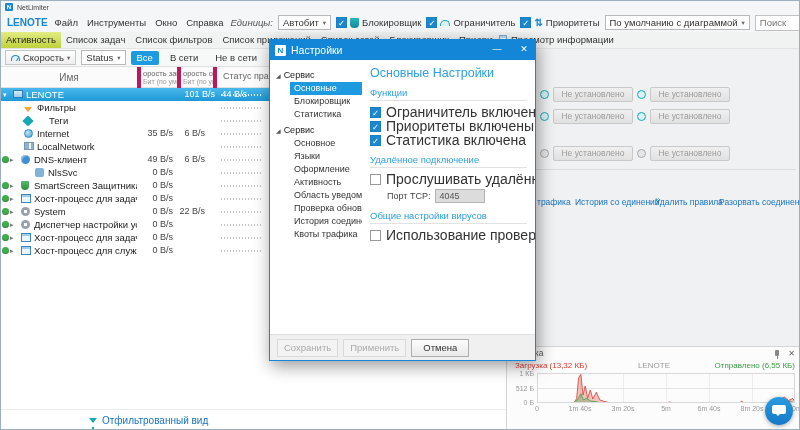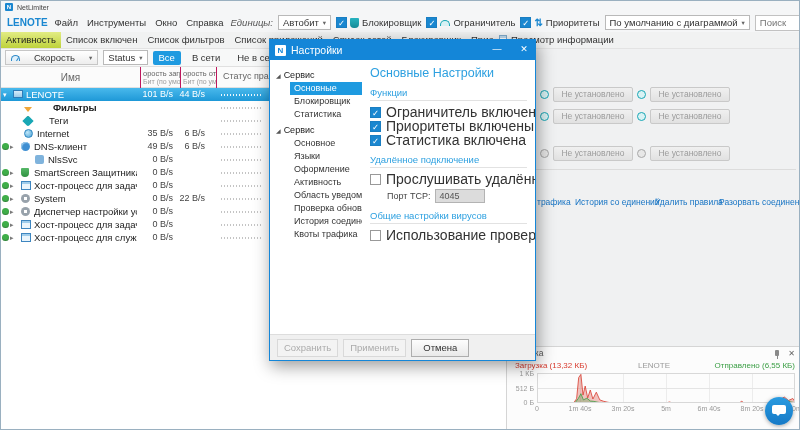--- a/index.html
+++ b/index.html
@@ -29,51 +29,51 @@
 
   
   .tabbar{position:absolute;left:0;top:31px;width:800px;height:17px;background:#f1f2f2;border-bottom:1px solid #e3e3e3;display:flex;align-items:stretch;font-size:9.5px;color:#333;}
   .tab{padding:0 5px;line-height:16px;white-space:nowrap;}
   .tab.active{background:linear-gradient(#e2ec84,#bed23c);color:#1d1d1d;}
   .info-view{position:absolute;left:492px;top:0;display:flex;align-items:center;gap:4px;line-height:16px;background:#f1f2f2;padding:0 6px;}
   .i-doc{width:8px;height:10px;border:1px solid #7fa8c8;background:#fff;box-shadow:inset 0 2px 0 #bcd8ec;}
 
   
   .toolbar{position:absolute;left:0;top:48px;width:505px;height:18px;background:#f7f8f8;border-bottom:1px solid #e0e0e0;display:flex;align-items:center;gap:5px;padding:0 4px;font-size:9.5px;}
-  .tool-btn{display:inline-flex;align-items:center;gap:14px;height:15px;border:1px solid #c6c6c6;background:linear-gradient(#fff,#ededed);padding:0 5px;color:#333;}
+  .tool-btn{display:inline-flex;align-items:center;gap:3px;height:15px;border:1px solid #c6c6c6;background:linear-gradient(#fff,#ededed);padding:0 5px;color:#333;}
   .gauge-ic{width:9px;height:6px;border:1px solid #2d89c8;border-bottom:none;border-radius:9px 9px 0 0;background:#dff0fb;position:relative;}
   .gauge-ic::after{content:'';position:absolute;left:4px;bottom:0;width:1px;height:4px;background:#2d89c8;transform:rotate(32deg);transform-origin:bottom;}
   .filter{height:14px;line-height:14px;padding:0 6px;color:#333;border-radius:2px;}
   .filter.active{background:#1e9ae0;color:#fff;}
   .tb-icons{margin-left:auto;display:flex;align-items:center;gap:6px;}
   .i-chart{display:inline-flex;align-items:flex-end;gap:1px;height:11px;}
   .i-chart i{display:block;width:2px;background:#18a7b5;}
   .i-chart i:nth-child(1){height:4px;} .i-chart i:nth-child(2){height:7px;} .i-chart i:nth-child(3){height:10px;}
   .glyph-btn{font-size:10px;color:#4a7fa6;line-height:12px;}
   .host-label{color:#1a87d0;font-weight:bold;font-size:9.5px;margin:0 4px 0 2px;}
 
   
   .left-pane{position:absolute;left:0;top:66px;width:505px;height:364px;background:#fff;}
   .grid-header{position:relative;height:21px;background:#fbfbfb;border-bottom:1px solid #e0e0e0;color:#666;}
-  .gh{position:absolute;top:0;height:21px;border-right:1px solid #be185d;}
+  .gh{position:absolute;top:0;height:21px;border-right:4px solid #be185d;}
   #h-name{left:0;width:140px;text-align:center;font-size:10px;line-height:21px;}
   .gh.two{display:flex;flex-direction:column;padding:3px 0 0 2px;font-size:7.5px;line-height:8px;white-space:nowrap;overflow:hidden;}
   #h-down{left:140px;width:40px;} #h-up{left:180px;width:36px;}
   .gh .l2{color:#9c9c9c;font-size:7px;}
   #h-status{left:220px;width:90px;font-size:9px;padding:4px 0 0 2px;border-right:none;}
   #grid-rows{position:relative;}
   .grow{position:relative;height:13px;font-size:9.5px;color:#222;}
   .grow.sel{background:linear-gradient(#49b9ec,#1e98d7);color:#fff;}
   .exp{position:absolute;top:0;line-height:13px;font-size:7px;color:#7a7a7a;}
   .grow.sel .exp{color:#fff;}
   .marker{position:absolute;left:1px;top:3px;width:7px;height:7px;border-radius:50%;background:#3fae49;box-shadow:inset 0 -1px 1px rgba(0,0,0,.25);}
   .ri{position:absolute;top:2px;display:inline-block;}
   .gname{position:absolute;top:0;line-height:13px;white-space:nowrap;overflow:hidden;}
   .gnum{position:absolute;top:0;line-height:13px;font-size:9px;color:#444;text-align:right;}
-  .grow.sel .gnum{color:#fff;}
+  .grow.sel .gnum{color:#fff;margin-left:42px;}
   .dncol{left:138px;width:34px;} .upcol{left:174px;width:30px;}
   .gdots{position:absolute;left:220px;top:6px;width:42px;height:2px;background:repeating-linear-gradient(90deg,#c4c4c4 0 1px,transparent 1px 3px);}
   .grow.sel .gdots{background:repeating-linear-gradient(90deg,#eaf6fd 0 1px,transparent 1px 3px);}
   .ri-computer{width:10px;height:8px;border:1px solid #2e7cb8;background:linear-gradient(#d6ecfa,#9ccbe8);}
   .ri-funnel,.i-funnel{width:0;height:0;border-left:4px solid transparent;border-right:4px solid transparent;border-top:5px solid #f0a63a;position:relative;}
   .ri-funnel::after,.i-funnel::after{content:'';position:absolute;left:-1px;top:4px;width:2px;height:4px;background:inherit;background:#f0a63a;}
   .i-funnel{border-top-color:#18a7b5;display:inline-block;} .i-funnel::after{background:#18a7b5;}
   .ri-tag{width:8px;height:8px;background:#18a7b5;border-radius:2px 0 2px 0;transform:rotate(45deg);margin-top:1px;}
   .ri-globe{width:9px;height:9px;border-radius:50%;background:radial-gradient(circle at 35% 35%,#bfe6f8,#4aa3d8);border:1px solid #2e86c0;}
   .ri-network{width:10px;height:8px;background:linear-gradient(90deg,#8fb3cc 0 4px,#e8f1f7 4px 6px,#8fb3cc 6px);border:1px solid #7797ad;}
@@ -180,21 +180,21 @@
       <span>По умолчанию с диаграммой</span>
       <span class="caret">▾</span>
     </span>
     <span class="search">
       <input placeholder="Поиск" style="">
 
     </span>
   </div>
 
   <div class="tabbar">
-    <span id="tabs"><span class="tab active">Активность</span><span class="tab">Список включен</span><span class="tab">Список фильтров</span><span class="tab">Список приложений</span><span class="tab">Список сетей</span><span class="tab">Блокировщик</span><span class="tab">Приоритеты</span><span class="tab">Квоты</span></span>
+    <span id="tabs"><span class="tab active">Активность</span><span class="tab">Список задач</span><span class="tab">Список фильтров</span><span class="tab">Список приложений</span><span class="tab">Список сетей</span><span class="tab">Блокировщик</span><span class="tab">Приоритеты</span><span class="tab">Квоты</span></span>
     <span class="info-view">
       <span class="i-doc"></span>
       <span>Просмотр информации</span>
     </span>
   </div>
 
   <div class="toolbar">
     <span class="tool-btn">
       <span class="gauge-ic"></span>
       <span>Скорость</span>
@@ -232,36 +232,43 @@
     </div>
     <div id="grid-rows">
         <div class="grow sel">
           <span class="exp" style="left: 2px;">▾</span>
           <span class="ri ri-computer" style="left: 12px;"></span>
           <span class="gname" style="left: 25px; width: 111px;">LENOTE</span>
           <span class="gnum dncol">101 B/s</span>
           <span class="gnum upcol">44 B/s</span>
           <span class="gdots"></span>
         </div>
-        <div class="grow"><span class="ri ri-funnel" style="left: 23px;"></span><span class="gname" style="left: 52px; width: 100px; font-weight: bold;">Фильтры</span><span class="gnum dncol"></span><span class="gnum upcol"></span><span class="gdots"></span></div>
+        <div class="grow"><span class="ri ri-funnel" style="left: 23px;"></span><span class="gname" style="left: 36px; width: 100px;">Фильтры</span><span class="gnum dncol"></span><span class="gnum upcol"></span><span class="gdots"></span></div>
         <div class="grow">
           <span class="ri ri-tag" style="left: 23px;"></span>
           <span class="gname" style="left: 48px; width: 100px;">Теги</span>
           <span class="gnum dncol"></span>
           <span class="gnum upcol"></span>
           <span class="gdots"></span>
         </div>
         <div class="grow">
           <span class="ri ri-globe" style="left: 23px;"></span>
           <span class="gname" style="left: 36px; width: 100px;">Internet</span>
           <span class="gnum dncol">35 B/s</span>
           <span class="gnum upcol">6 B/s</span>
           <span class="gdots"></span>
         </div>
         <div class="grow">
+          <span class="ri ri-network" style="left: 23px;"></span>
+          <span class="gname" style="left: 36px; width: 100px;">LocalNetwork</span>
+          <span class="gnum dncol"></span>
+          <span class="gnum upcol"></span>
+          <span class="gdots"></span>
+        </div>
+        <div class="grow">
           <span class="marker"></span>
           <span class="exp" style="left: 9px;">▸</span>
           <span class="ri ri-service" style="left: 20px;"></span>
           <span class="gname" style="left: 33px; width: 103px;">DNS-клиент</span>
           <span class="gnum dncol">49 B/s</span>
           <span class="gnum upcol">6 B/s</span>
           <span class="gdots"></span>
         </div>
         <div class="grow">
           <span class="ri ri-service2" style="left: 34px;"></span>
@@ -318,20 +325,24 @@
         <div class="grow">
           <span class="marker"></span>
           <span class="exp" style="left: 9px;">▸</span>
           <span class="ri ri-window" style="left: 20px;"></span>
           <span class="gname" style="left: 33px; width: 103px;">Хост-процесс для служб Windows</span>
           <span class="gnum dncol">0 B/s</span>
           <span class="gnum upcol"></span>
           <span class="gdots"></span>
         </div>
       </div>
+    <div class="grid-footer">
+      <span class="i-funnel"></span>
+      <span class="filtered-link">Отфильтрованный вид</span>
+    </div>
   </div>
 
   <div class="info-panel">
     <span class="ip-head" id="ip-in">Входящий</span>
     <span class="ip-head" id="ip-out">Исходящий</span>
     <div id="info-rows">
         <div class="rule-row" style="top: 38px;">
           <span class="pri-ic" style="left: 33px;"></span>
           <span class="notset-btn" style="left: 46px;">Не установлено</span>
           <span class="pri-ic" style="left: 130px;"></span>

